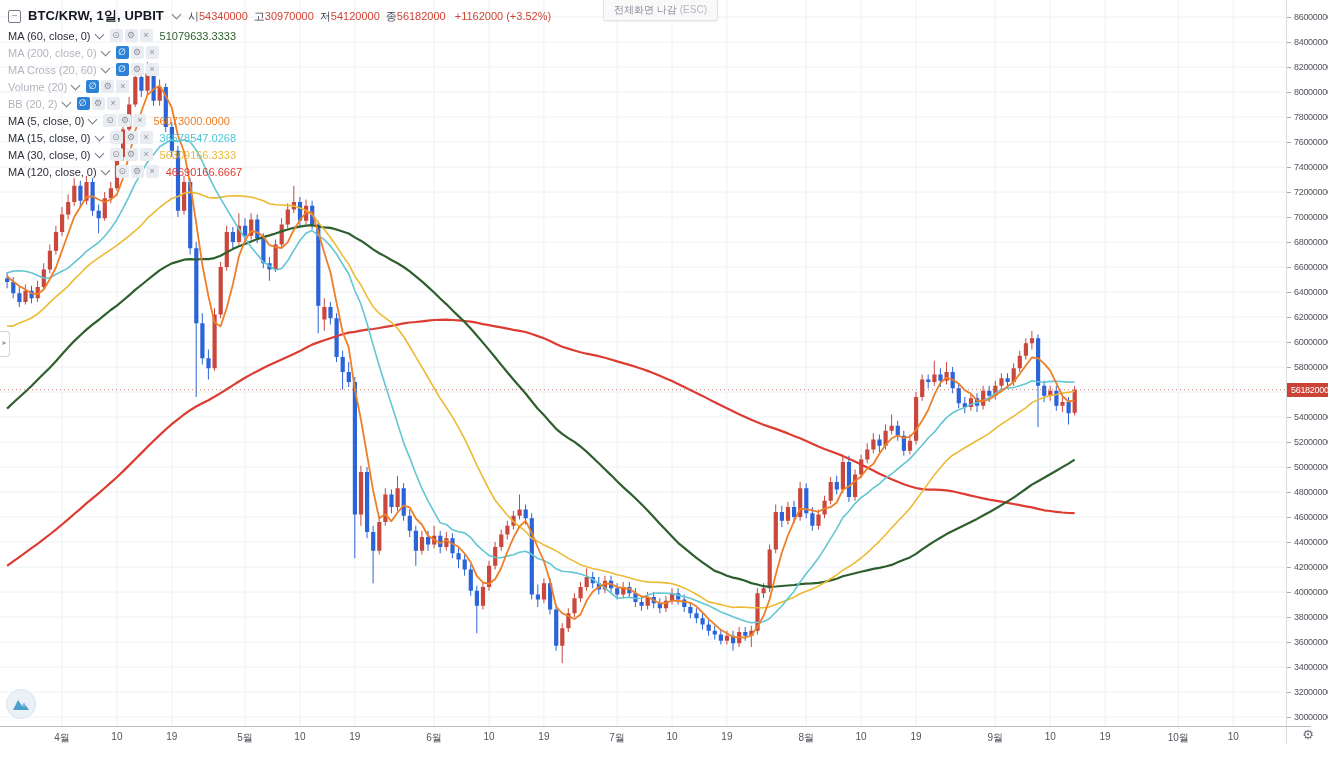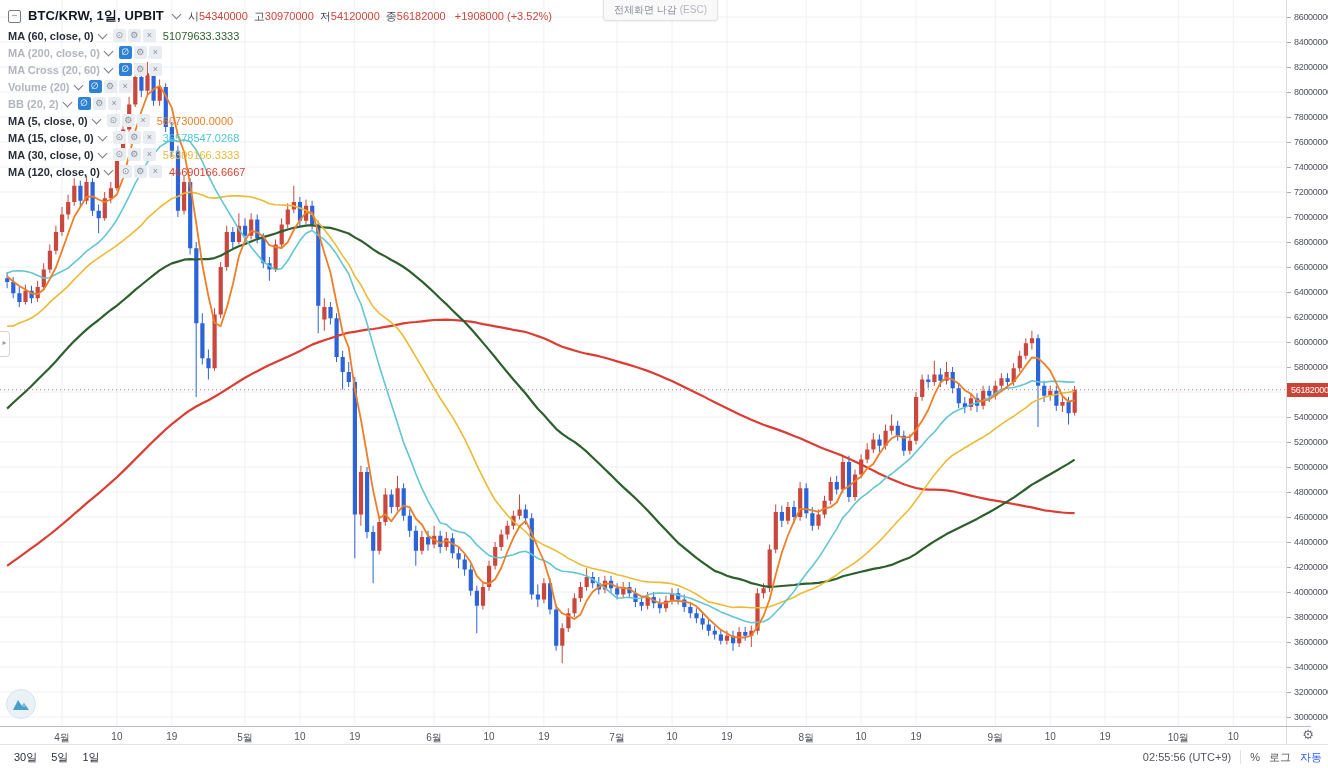--- a/index.html
+++ b/index.html
@@ -16,21 +16,21 @@
   .chev{display:inline-block;width:6px;height:6px;border-right:1.4px solid #787b86;border-bottom:1.4px solid #787b86;
     transform:rotate(45deg);margin:-3px 1px 0 2px;}
   .ohlc{display:flex;gap:6px;}
   .ohlc .k{color:#42464e;}
   .ohlc .v{color:#cf4536;}
   .chg{color:#cf4536;margin-left:2px;}
   
   #legend{position:absolute;left:8px;top:27px;z-index:5;}
   .lrow{display:flex;align-items:center;height:17px;font-size:11px;gap:3px;}
   .lrow.dim .lbl{color:#b2b5be;}
-  .lbl{color:#2a2e39;font-weight:bold;}
+  .lbl{color:#2a2e39;}
   .ibtns{display:flex;gap:2px;margin-left:3px;}
   .ibtn{width:13px;height:13px;border-radius:2px;background:#e9ecf1;color:#8b919c;font-size:9px;line-height:13px;
     text-align:center;cursor:pointer;}
   .ibtn.blue{background:#2e82d6;color:#fff;}
   .lval{margin-left:4px;font-size:11px;}
   
   #paxis{position:absolute;left:1286px;top:0;width:42px;height:744px;border-left:1px solid #d9dce1;font-size:9px;color:#51545c;}
   .ptick{position:absolute;left:0;width:41px;height:10px;line-height:10px;padding-left:7px;letter-spacing:-0.3px;}
   .ptick::before{content:"";position:absolute;left:0;top:5px;width:4px;height:1px;background:#a6a9b0;}
   #plabel{position:absolute;left:0;width:42px;height:14px;line-height:14px;background:#cb4335;color:#fff;
@@ -483,21 +483,21 @@
   <div id="hdr">
     <span class="collapse-box">–</span>
     <span class="sym">BTC/KRW, 1일, UPBIT</span>
     <span class="chev"></span>
     <span class="ohlc" id="ohlc">
         <span><span class="k">시</span><span class="v">54340000</span></span>
         <span><span class="k">고</span><span class="v">30970000</span></span>
         <span><span class="k">저</span><span class="v">54120000</span></span>
         <span><span class="k">종</span><span class="v">56182000</span></span>
       </span>
-    <span class="chg">+1908000 (+3.52%)</span>
+    <span class="chg">+1162000 (+3.52%)</span>
   </div>
 
   <div id="legend">
       <div class="lrow">
         <span class="lbl">MA (60, close, 0)</span>
         <span class="chev"></span>
         <span class="ibtns">
           <span class="ibtn">⊙</span>
           <span class="ibtn">⚙</span>
           <span class="ibtn">×</span>
@@ -645,28 +645,14 @@
       <div class="ttick" style="left: 806.2px;">8월</div>
       <div class="ttick" style="left: 861.1px;">10</div>
       <div class="ttick" style="left: 916px;">19</div>
       <div class="ttick" style="left: 995.3px; text-align: center;">9월</div>
       <div class="ttick" style="left: 1050.2px;">10</div>
       <div class="ttick" style="left: 1105.1px;">19</div>
       <div class="ttick" style="left: 1178.3px;">10월</div>
       <div class="ttick" style="left: 1233.2px;">10</div>
     </div>
 
-  <div id="bbar">
-    <div id="ranges">
-        <span class="rbtn">30일</span>
-        <span class="rbtn">5일</span>
-        <span class="rbtn">1일</span>
-      </div>
-    <div id="bright">
-      <span class="baction">02:55:56 (UTC+9)</span>
-      <span class="vsep"></span>
-      <span class="baction">%</span>
-      <span class="baction">로그</span>
-      <span class="baction on">자동</span>
-    </div>
-  </div>
 
 </div>
 
 </body></html>

